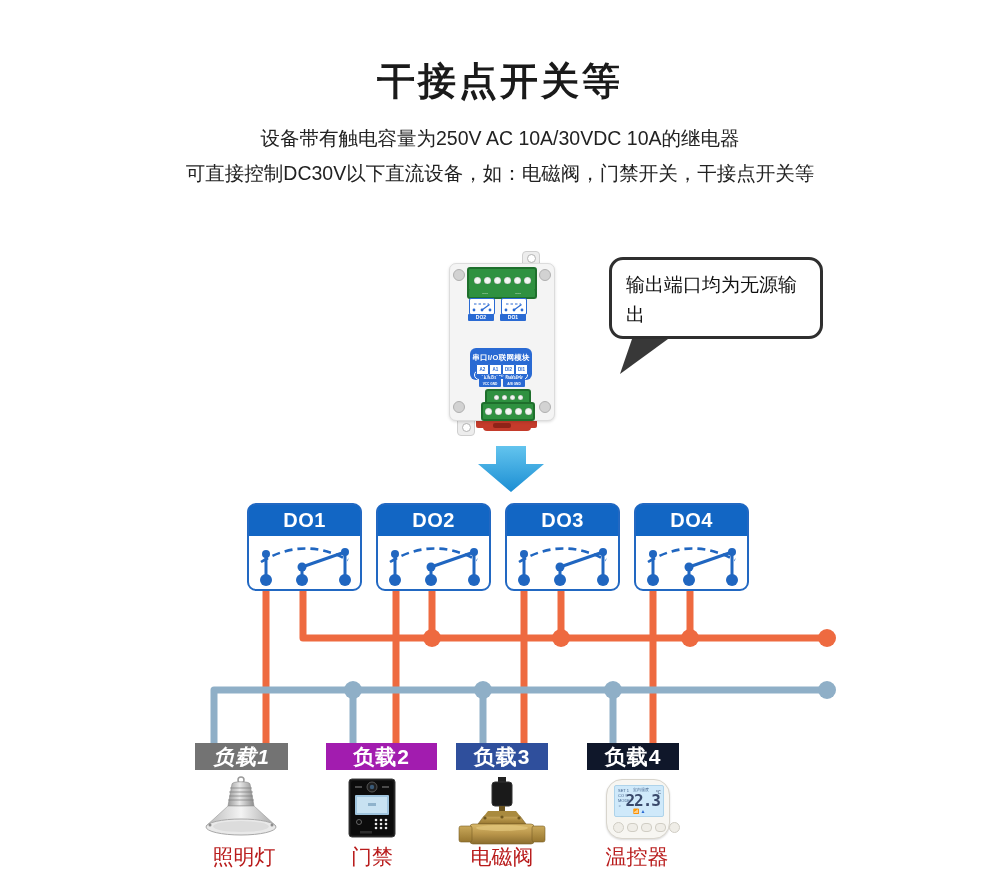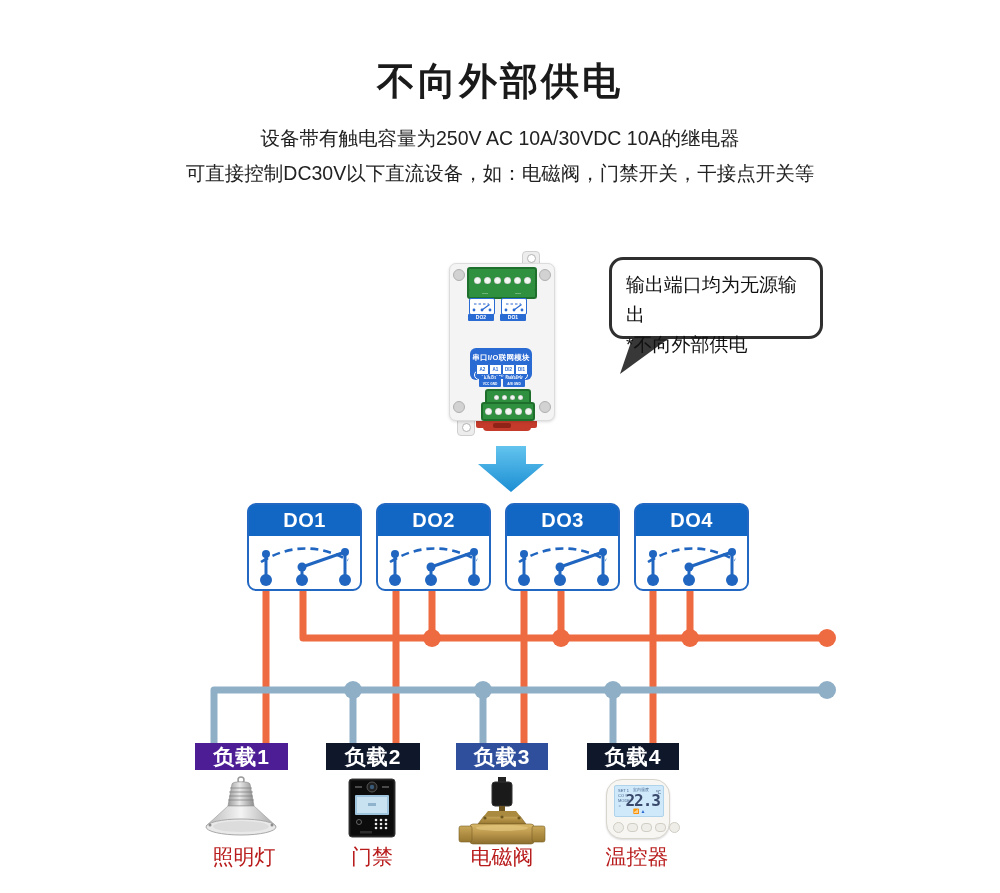--- a/index.html
+++ b/index.html
@@ -60,32 +60,31 @@
   .caption{top:843px;width:90px;text-align:center;font-size:21px;color:#b91c1c;z-index:4;}
 
   svg .stopA{stop-color:#63c4ee;}
   svg .stopB{stop-color:#1b8ed3;}
 </style>
 </head>
 <body>
 
 <div id="canvas">
 
-  <div class="abs title">不向外部供电</div>
+  <div class="abs title">干接点开关等</div>
   <div class="abs desc">
     <div>设备带有触电容量为250V AC 10A/30VDC 10A的继电器</div>
     <div>可直接控制DC30V以下直流设备，如：电磁阀，门禁开关，干接点开关等</div>
   </div>
 
   <svg class="abs callout-tail" width="90" height="50">
     <polygon points="32,9 68,9 20,44" fill="#383838"></polygon>
   </svg>
   <div class="abs callout">
     <div>输出端口均为无源输出</div>
-    <div>*不向外部供电</div>
   </div>
 
   <div class="abs mod-ear" style="left:522px;top:251px;width:16px;height:14px;">
       <div class="mod-hole"></div>
     </div>
   <div class="abs mod-ear" style="left:457px;top:416px;width:16px;height:18px;">
       <div class="mod-hole" style="margin-top:6px;"></div>
     </div>
   <div class="abs clip-tab" style="left:476px;"></div>
   <div class="abs clip-tab" style="left:528px;"></div>
@@ -284,22 +283,22 @@
         <circle cx="17" cy="18" r="4"></circle>
           <circle cx="17" cy="44" r="6"></circle>
         <circle cx="53" cy="31" r="4.5"></circle>
           <circle cx="53" cy="44" r="6"></circle>
         <circle cx="96" cy="16" r="4"></circle>
           <circle cx="96" cy="44" r="6"></circle>
       </g>
     </svg>
   </div>
 
-  <div class="abs load" style="left: 195px; width: 93px; background: #4c1d95;">负载1</div>
-  <div class="abs load" style="left: 326px; width: 94px; background: #0f172a;">负载2</div>
+  <div class="abs load" style="left: 195px; width: 93px; background: #737373; font-style: italic;">负载1</div>
+  <div class="abs load" style="left: 326px; width: 111px; background: #a21caf;">负载2</div>
   <div class="abs load" style="left: 456px; width: 92px; background: rgb(47, 79, 156);">负载3</div>
   <div class="abs load" style="left: 587px; width: 92px; background: #0f172a;">负载4</div>
 
   <svg class="abs" style="left:198px;top:776px;" width="86" height="64" viewBox="0 0 86 64">
     <defs>
       <linearGradient id="lg1" x1="0" y1="0" x2="1" y2="0">
         <stop offset="0" stop-color="#9a9a9a"></stop>
           <stop offset=".45" stop-color="#e8e8e8"></stop>
           <stop offset="1" stop-color="#8d8d8d"></stop>
       </linearGradient>

